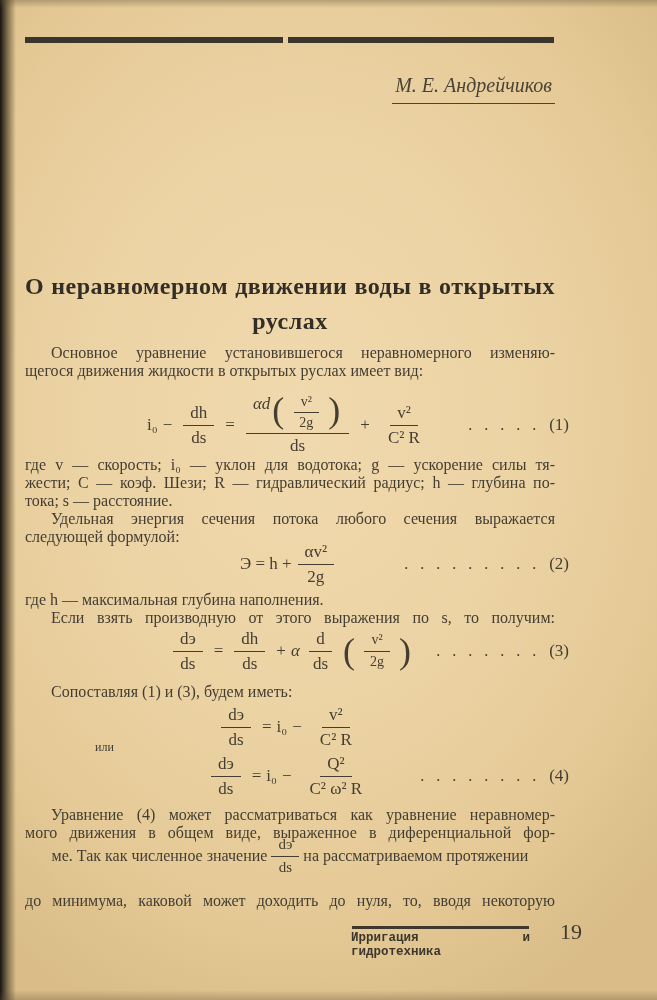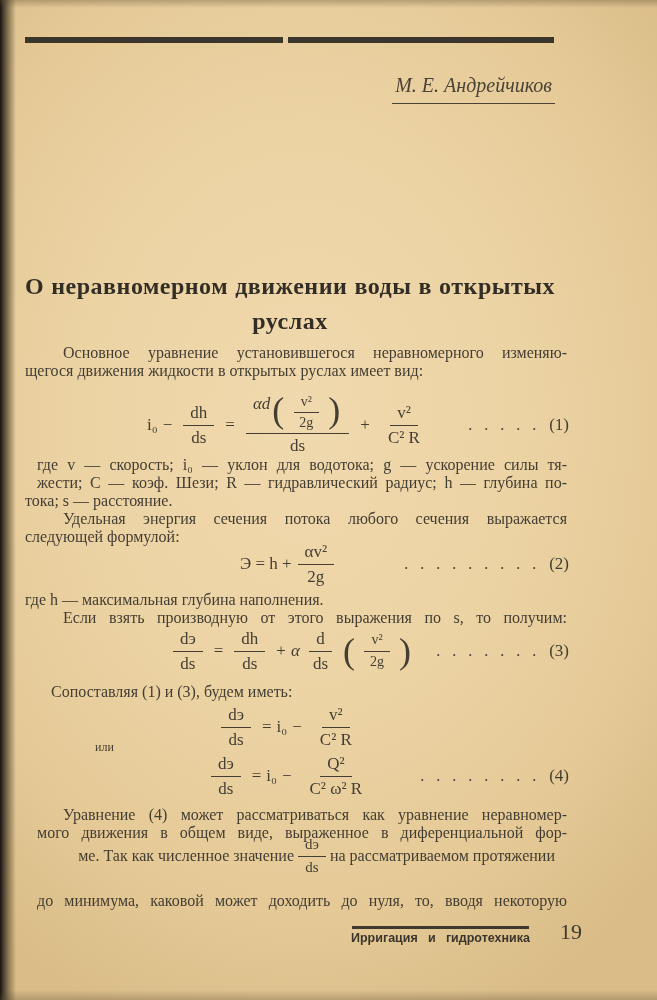--- a/index.html
+++ b/index.html
@@ -27,46 +27,46 @@
     font-style:italic; font-size:20px; color:#4a4336; }
   .author-row .underlined { display:inline-block; border-bottom:1.6px solid #4a4336; padding:0 3px 6px 3px; }
 
   .title-line { position:absolute; left:25px; width:530px; font-weight:700;
     font-size:24px; color:#332e25; letter-spacing:.5px; }
   .title-1 { top:273px; text-align:justify; text-align-last:justify; }
   .title-2 { top:308px; text-align:center; }
 
   .tline { position:absolute; left:25px; width:530px; font-size:16px; line-height:18px;
     white-space:nowrap; }
-  .jl { white-space:normal; text-align:justify; text-align-last:justify;margin-left:12px; }
+  .jl { white-space:normal; text-align:justify; text-align-last:justify; }
   .ind { text-indent:26px; }
 
   .eqrow { position:absolute; left:25px; width:530px; display:flex;
     align-items:center; justify-content:center; font-size:17px; color:#443e32; }
   .frac { display:inline-flex; flex-direction:column; align-items:center; margin:0 6px; line-height:1.15; }
   .frac .num { padding:0 7px 2px 7px; border-bottom:1.6px solid #443e32; }
   .frac .den { padding:2px 7px 0 7px; }
   .numrow { display:flex; align-items:flex-start; }
   .op { margin:0 5px; }
   .ital { font-style:italic; }
   .bigp { font-size:36px; font-weight:400; line-height:.9; margin:0 2px; color:#443e32; }
   .inner-frac { font-size:14px; }
   .eqtrail { position:absolute; right:-14px; display:flex; align-items:center; }
   .dots { letter-spacing:3px; word-spacing:2px; margin-right:10px; font-size:16px; }
   .eqnum { font-size:17px; }
 
   .or-word { position:absolute; left:95px; top:740px; font-size:12px; }
 
   .fline { position:absolute; left:25px; width:530px; display:flex;
-    align-items:center; justify-content:flex-end; font-size:16px; }
+    align-items:center; justify-content:center; font-size:16px; }
   .fline .frac { font-size:15px; margin:0 4px; }
 
   .footer-rule { position:absolute; left:352px; top:926px; width:177px; height:2.6px; background:#3e382d; }
   .footer-journal { position:absolute; left:351px; top:931px; width:179px;
-    font-family:Liberation Sans, sans-serif; font-weight:700; font-size:12.5px;
+    font-family:Liberation Mono, monospace; font-weight:700; font-size:12.5px;
     color:#3b352b; text-align:justify; text-align-last:justify; }
   .footer-pagenum { position:absolute; left:560px; top:919px; font-size:22px; color:#3f3a2f; }
 </style>
 </head>
 <body>
 
 <div class="page">
   <div class="binding-edge"></div>
   <div class="top-vignette"></div>
   <div class="bottom-vignette"></div>

